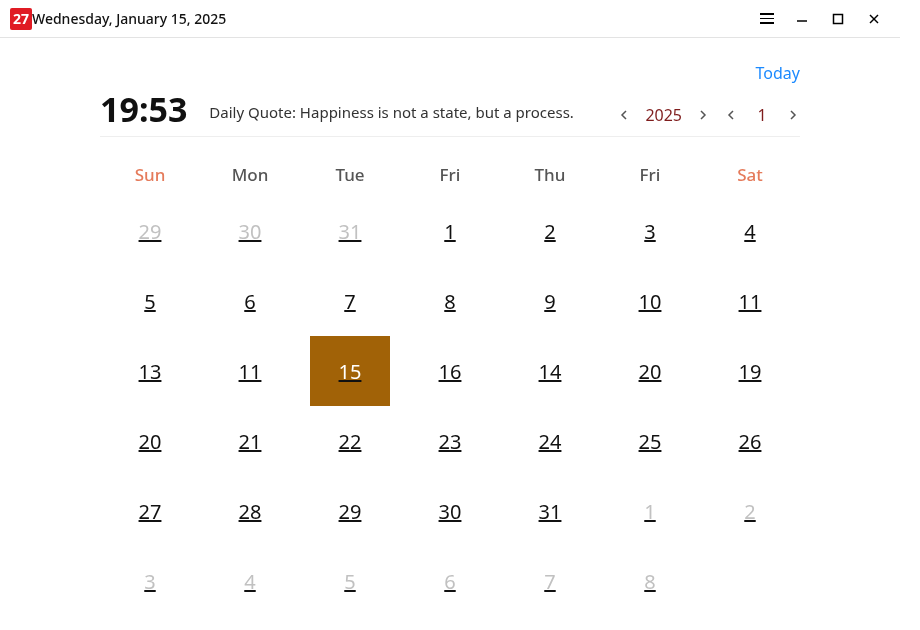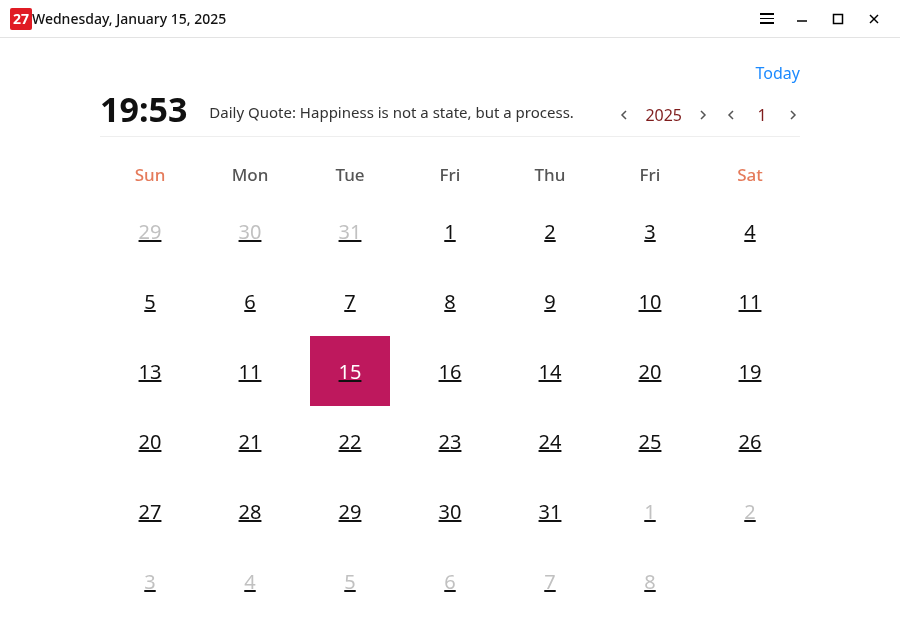--- a/index.html
+++ b/index.html
@@ -33,21 +33,21 @@
   
   .weekdays { display: grid; grid-template-columns: repeat(7, 1fr); padding-top: 26px; padding-bottom: 10px; }
   .weekdays div { text-align: center; font-size: 17px; color: #555; font-weight: 500; }
   .weekdays .weekend { color: #e57b5b; }
 
   
   .grid { display: grid; grid-template-columns: repeat(7, 1fr); grid-auto-rows: 70px; text-decoration: underline; }
   .cell { display: flex; align-items: center; justify-content: center; font-size: 20px; color: #111; cursor: pointer; }
   .cell.out { color: #c1c1c1; }
   .cell .inner { width: 80px; height: 70px; display: flex; align-items: center; justify-content: center; }
-  .cell.today .inner { background: #be185d; color: #fff; }
+  .cell.today .inner { background: #a16207; color: #fff; }
 </style>
 </head>
 <body>
 
 <div class="window">
 
   <div class="titlebar">
     <div class="tb-icon">27</div>
     <div class="tb-title">Wednesday, January 15, 2025</div>
     <div class="tb-right">

